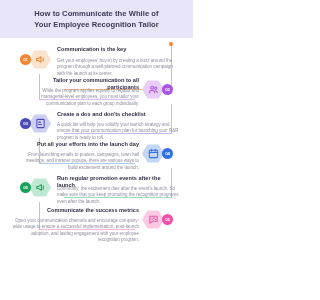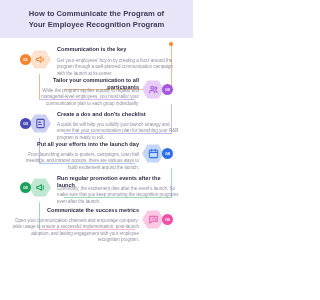--- a/index.html
+++ b/index.html
@@ -63,22 +63,22 @@
   }
   .left  { text-align: left; }
   .right { text-align: right; }
 </style>
 </head>
 <body>
 
 <div id="page">
 
   <div class="header">
-    <div class="header-line">How to Communicate the Program of</div>
-    <div class="header-line">Your Employee Recognition Program</div>
+    <div class="header-line">How to Communicate the While of</div>
+    <div class="header-line">Your Employee Recognition Tailor</div>
   </div>
 
   <div class="timeline">
 
     <div class="step">
       <div class="rail rail-v" style="left:171px; top:6px; height:46px; background:#f0b98a;"></div>
       <div class="rail rail-h" style="left:64px; top:51px; width:108px; background:#f0b98a;"></div>
       <div class="dot" style="left:169px; top:4px; background:#f5842f;"></div>
       <div class="rail rail-v" style="left:39px; top:36px; height:26px; background:#f0b98a;"></div>
 

